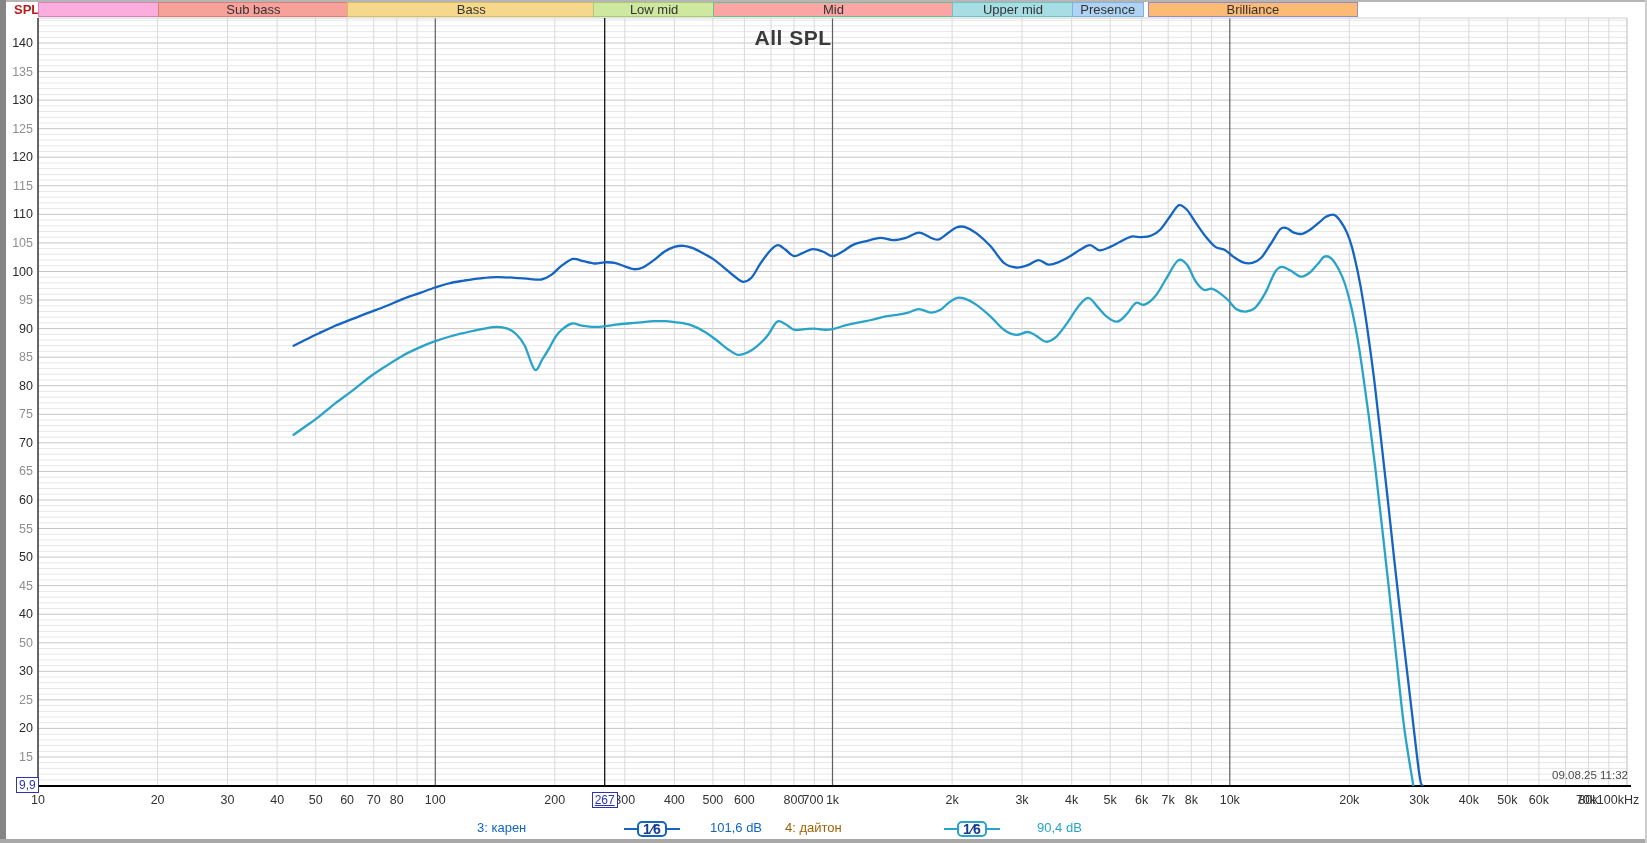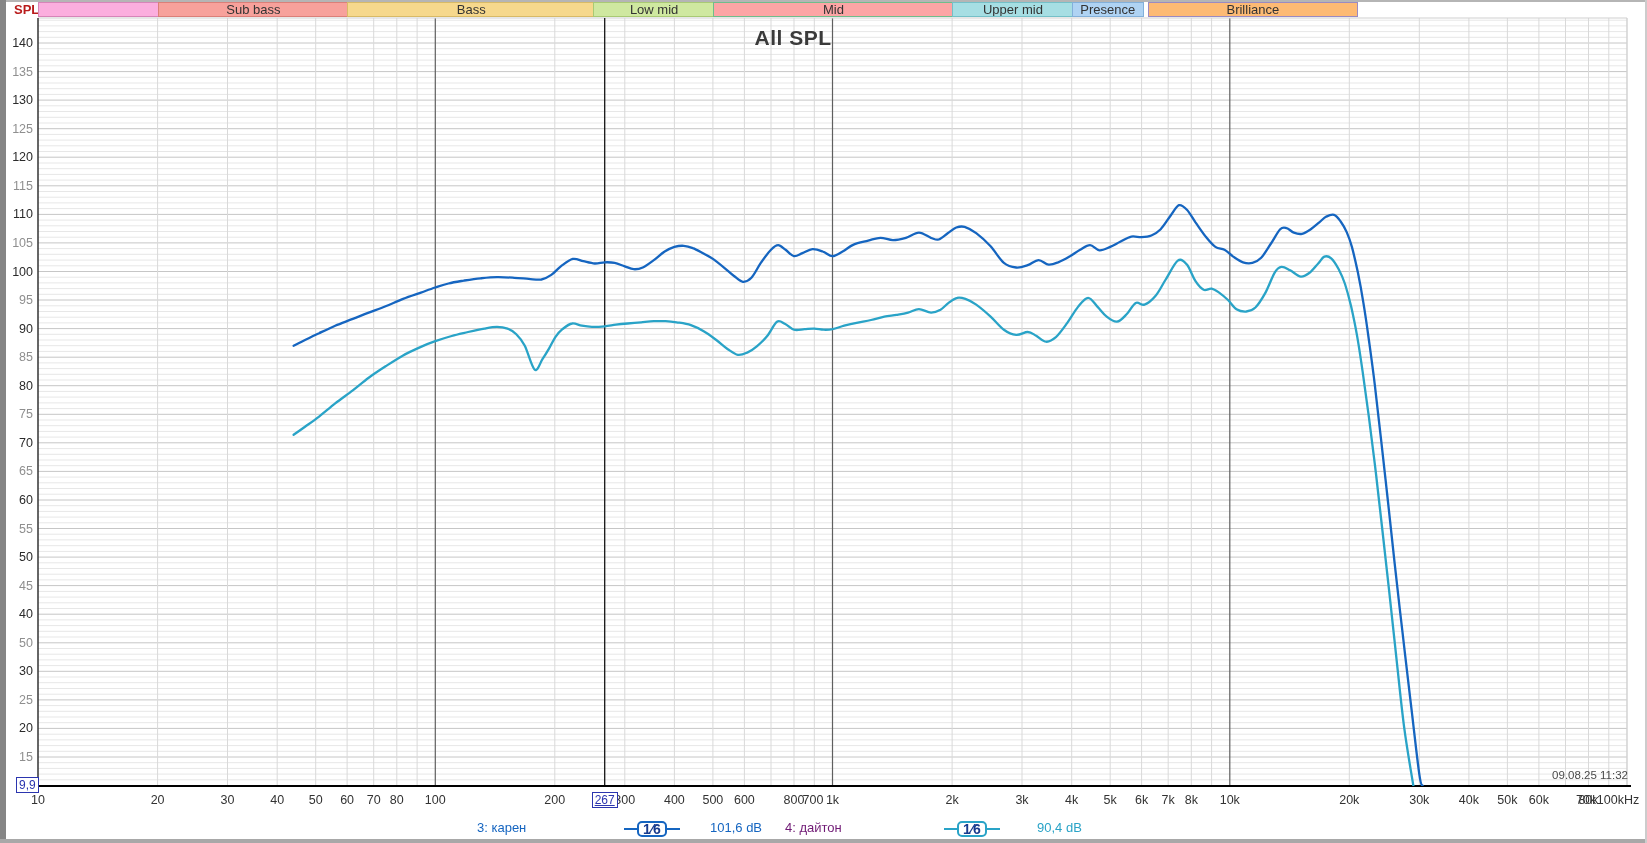--- a/index.html
+++ b/index.html
@@ -311,21 +311,21 @@
 
   <div id="legend">
     <span class="legend-name" id="lg-name1" style="left: 477px; color: rgb(21, 101, 192);">3: карен</span>
     <span class="legend-badge" id="lg-badge1" style="left: 624px;">
       <span class="seg" style="background: rgb(21, 101, 192);"></span>
       <span class="frac" style="border-color: rgb(21, 101, 192); color: rgb(23, 58, 141);">1⁄6</span>
       <span class="seg" style="background: rgb(21, 101, 192);"></span>
     </span>
     <span class="legend-value" id="lg-val1" style="left: 710px; color: rgb(21, 101, 192);">101,6 dB</span>
 
-    <span class="legend-name" id="lg-name2" style="left: 785px; color: #701a75;">4: дайтон</span>
+    <span class="legend-name" id="lg-name2" style="left: 785px; color: #a16207;">4: дайтон</span>
     <span class="legend-badge" id="lg-badge2" style="left: 944px;">
       <span class="seg" style="background: rgb(41, 163, 199);"></span>
       <span class="frac" style="border-color: rgb(41, 163, 199); color: rgb(23, 58, 141);">1⁄6</span>
       <span class="seg" style="background: rgb(41, 163, 199);"></span>
     </span>
     <span class="legend-value" id="lg-val2" style="left: 1037px; color: rgb(41, 163, 199);">90,4 dB</span>
   </div>
 
   <div class="chrome-bottom"></div>
   <div class="chrome-right"></div>

